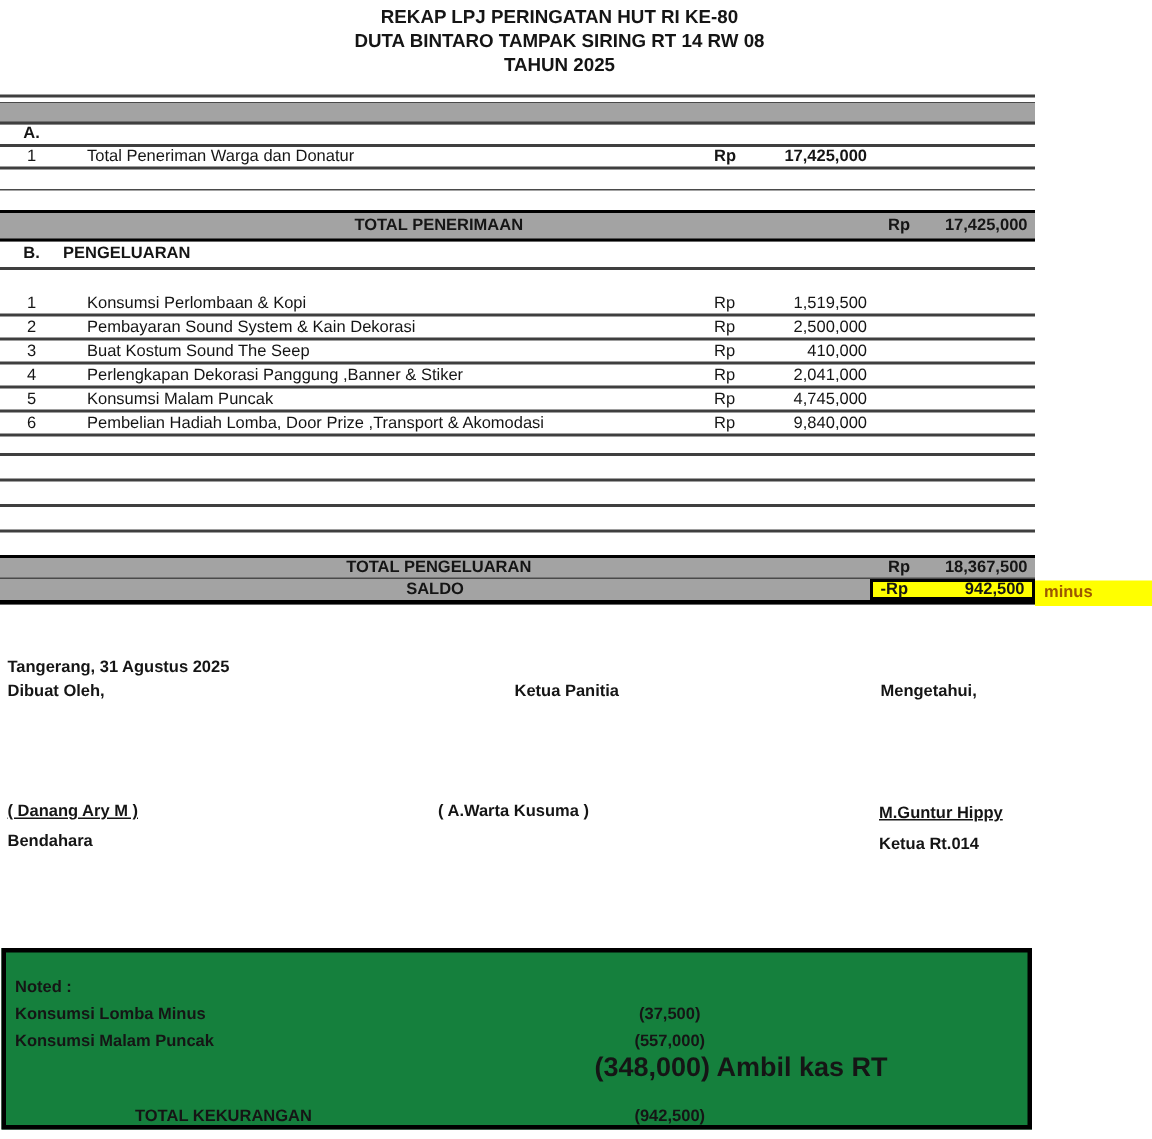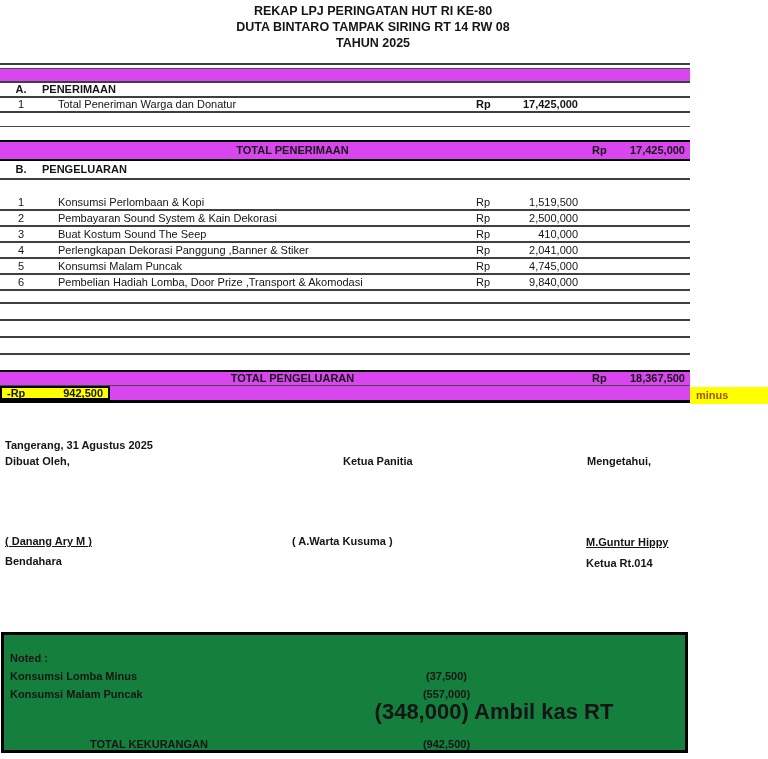--- a/index.html
+++ b/index.html
@@ -12,21 +12,21 @@
     font-weight:700;font-size:12.5px;line-height:16px;}
   
   .tbl{position:absolute;left:0;top:63px;width:690px;}
   .row{display:flex;align-items:center;box-sizing:border-box;font-size:11px;line-height:11px;}
   .bb1{border-bottom:1.5px solid #4a4a4a;}
   .bb2{border-bottom:2px solid #3f3f3f;}
   .bt2{border-top:2px solid #3f3f3f;}
   .hb-t{border-top:2px solid #000;}
   .hb-b{border-bottom:2px solid #000;}
   .hb-b3{border-bottom:3px solid #000;}
-  .gray{background:#d946ef;}
+  .gray{background:#a3a3a3;}
   .bold{font-weight:700;}
   .c-num{width:42px;text-align:center;flex:none;}
   .c-desc{flex:1;min-width:0;}
   .indent{padding-left:16px;}
   .c-rp{width:46px;padding-left:4px;flex:none;box-sizing:border-box;}
   .c-amt{width:60px;text-align:right;flex:none;}
   .c-sp{width:112px;flex:none;}
   .t-label{flex:1;text-align:center;font-weight:700;}
   .t-rp{width:40px;padding-left:7px;flex:none;box-sizing:border-box;font-weight:700;}
   .t-amt{width:65px;padding-right:5px;text-align:right;flex:none;box-sizing:border-box;font-weight:700;}
@@ -40,41 +40,40 @@
   
   .sig{position:absolute;font-size:11px;font-weight:700;line-height:14px;white-space:nowrap;}
   .underline{text-decoration:underline;}
   
   .noted-box{position:absolute;left:1px;top:632px;width:687px;height:121px;
     border:3px solid #000;background:#15803d;box-sizing:border-box;}
   .nb{position:absolute;font-size:11px;font-weight:700;line-height:13px;white-space:nowrap;}
   .nb-amt{position:absolute;left:355px;width:175px;text-align:center;font-size:11px;
     font-weight:700;line-height:13px;}
   .nb-big{position:absolute;left:330px;top:64px;width:320px;text-align:center;
-    font-size:22px;font-weight:700;line-height:25px;white-space:nowrap;}
+    font-size:18px;font-weight:700;line-height:25px;white-space:nowrap;}
 </style>
 </head>
 <body>
 
 <div class="page">
 
   <div class="titles">
     <div>REKAP LPJ PERINGATAN HUT RI KE-80</div>
     <div>DUTA BINTARO TAMPAK SIRING RT 14 RW 08</div>
     <div>TAHUN 2025</div>
   </div>
 
   <div class="tbl">
 
     <div class="row bt2 bb1" style="height:6px;"></div>
     <div class="row gray bb2" style="height:14px;"></div>
 
     <div class="row bb2 bold" style="height:15px;">
       <div class="c-num">A.</div>
-      <div class="c-desc">PENERIMAAN</div>
     </div>
 
     <div class="row bb2" style="height:15px;">
       <div class="c-num">1</div>
       <div class="c-desc indent">Total Peneriman Warga dan Donatur</div>
       <div class="c-rp bold">Rp</div>
       <div class="c-amt bold">17,425,000</div>
       <div class="c-sp"></div>
     </div>
 
@@ -143,20 +142,21 @@
     <div class="row bb2" style="height:17px;"></div>
     <div class="row" style="height:15px;"></div>
 
     <div class="row gray hb-t bb1" style="height:16px;">
       <div class="t-label">TOTAL PENGELUARAN</div>
       <div class="t-rp">Rp</div>
       <div class="t-amt">18,367,500</div>
     </div>
 
     <div class="row gray hb-b3" style="height:17px;">
+      <div class="saldo-label">SALDO</div>
       <div class="saldo-cell">
         <span>-Rp</span>
         <span>942,500</span>
       </div>
     </div>
   </div>
 
   <div class="minus-strip" style="color:#9c5700;">minus</div>
 
   <div class="sig" style="left:5px;top:438px;">Tangerang, 31 Agustus 2025</div>

